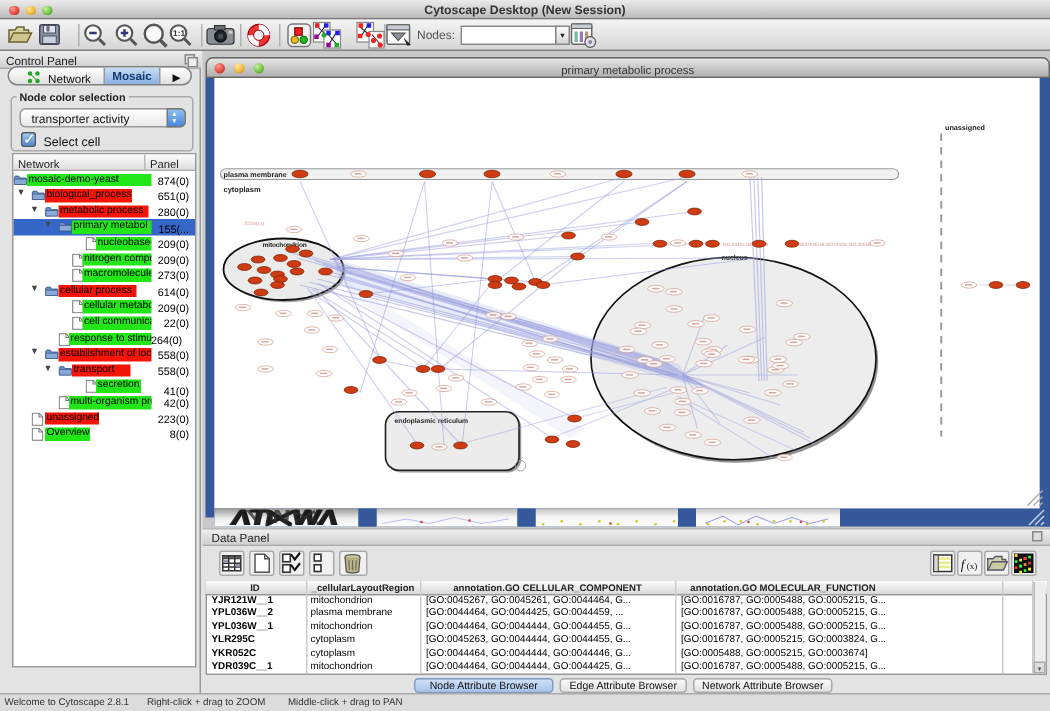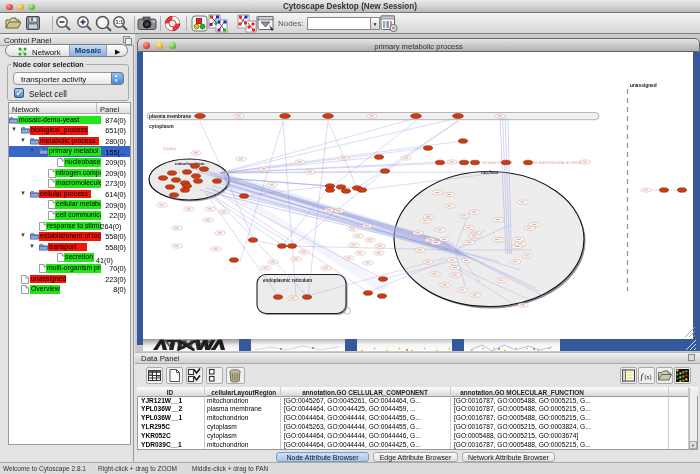--- a/index.html
+++ b/index.html
@@ -249,29 +249,29 @@
       </svg></span>
     <span style="position:absolute;left:39px;top:1px;width:39px;height:8.8px;background:#f51408;overflow:hidden;white-space:nowrap;font-size:6.9px;line-height:8.8px;color:#000;padding-left:1px">transport</span>
     <span style="position:absolute;right:4px;top:1.4px;width:30px;text-align:right;font-size:7.2px;color:#000;white-space:nowrap">558(0)</span>
   </div>
 <div style="position:absolute;left:9px;top:252.3px;width:121px;height:10.6px;">
     <span style="position:absolute;left:48px;top:1px;line-height:0"><svg width="8" height="9" viewBox="0 0 8 9">
         <path d="M0.5 0.5 L5 0.5 L7.5 3 L7.5 8.5 L0.5 8.5 Z" fill="#fff" stroke="#777" stroke-width="0.7"></path>
         <path d="M5 0.5 L5 3 L7.5 3" fill="none" stroke="#777" stroke-width="0.7"></path>
       </svg></span>
     <span style="position:absolute;left:55px;top:1px;width:30px;height:8.8px;background:#23e618;overflow:hidden;white-space:nowrap;font-size:6.9px;line-height:8.8px;color:#000;padding-left:1px">secretion</span>
-    <span style="position:absolute;right:4px;top:4px;width:30px;font-size:7.2px;color:#000;white-space:nowrap">41(0)</span>
+    <span style="position:absolute;right:4px;top:4px;width:30px;text-align:right;font-size:7.2px;color:#000;white-space:nowrap">41(0)</span>
   </div>
 <div style="position:absolute;left:9px;top:262.9px;width:121px;height:10.6px;">
     <span style="position:absolute;left:30px;top:1px;line-height:0"><svg width="8" height="9" viewBox="0 0 8 9">
         <path d="M0.5 0.5 L5 0.5 L7.5 3 L7.5 8.5 L0.5 8.5 Z" fill="#fff" stroke="#777" stroke-width="0.7"></path>
         <path d="M5 0.5 L5 3 L7.5 3" fill="none" stroke="#777" stroke-width="0.7"></path>
       </svg></span>
     <span style="position:absolute;left:37px;top:1px;width:55px;height:8.8px;background:#23e618;overflow:hidden;white-space:nowrap;font-size:6.9px;line-height:8.8px;color:#000;padding-left:1px">multi-organism proc</span>
-    <span style="position:absolute;right:4px;top:1.4px;width:30px;text-align:right;font-size:7.2px;color:#000;white-space:nowrap">70(0)</span>
+    <span style="position:absolute;right:4px;top:1.4px;width:30px;text-align:right;font-size:7.2px;color:#000;white-space:nowrap">42(0)</span>
   </div>
 <div style="position:absolute;left:9px;top:273.5px;width:121px;height:10.6px;">
     <span style="position:absolute;left:12px;top:1px;line-height:0"><svg width="8" height="9" viewBox="0 0 8 9">
         <path d="M0.5 0.5 L5 0.5 L7.5 3 L7.5 8.5 L0.5 8.5 Z" fill="#fff" stroke="#777" stroke-width="0.7"></path>
         <path d="M5 0.5 L5 3 L7.5 3" fill="none" stroke="#777" stroke-width="0.7"></path>
       </svg></span>
     <span style="position:absolute;left:21px;top:1px;width:36px;height:8.8px;background:#f51408;overflow:hidden;white-space:nowrap;font-size:6.9px;line-height:8.8px;color:#000;padding-left:1px">unassigned</span>
     <span style="position:absolute;right:4px;top:1.4px;width:30px;text-align:right;font-size:7.2px;color:#000;white-space:nowrap">223(0)</span>
   </div>
 <div style="position:absolute;left:9px;top:284.1px;width:121px;height:10.6px;">

